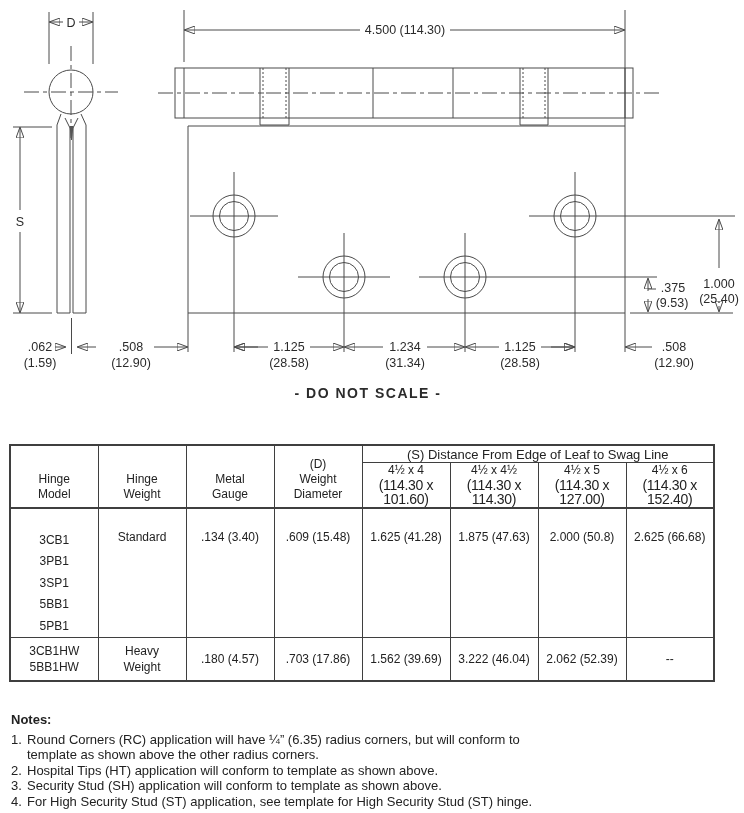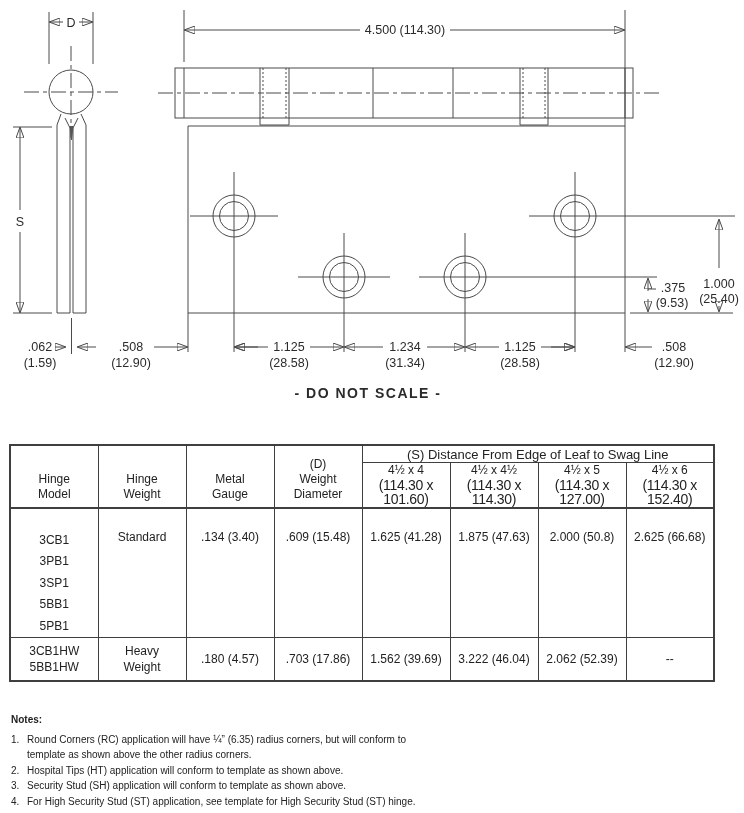--- a/index.html
+++ b/index.html
@@ -15,21 +15,21 @@
   table{border-collapse:collapse;table-layout:fixed;border:2px solid #3f3f3f;}
   td{border:1px solid #3f3f3f;text-align:center;color:#222;font-size:12px;padding:0;vertical-align:middle;}
   td.hd{vertical-align:bottom;padding-bottom:5px;line-height:15px;border-bottom:2px solid #3f3f3f;}
   td.sgroup{font-size:13px;height:16px;}
   td.sz{height:32px;line-height:14.5px;border-bottom:2px solid #3f3f3f;}
   td.sz .mm{font-size:14px;letter-spacing:-0.3px;}
   tr.r1 td{height:106px;vertical-align:top;padding-top:21px;line-height:14px;margin-top:20px;}
   tr.r1 td.models{line-height:21.5px;}
   tr.r2 td{height:42px;line-height:16px;}
   .screws{position:absolute;left:11px;top:672px;font-size:13.5px;line-height:16.5px;}
-  .notes{position:absolute;left:11px;top:712px;font-size:10px;line-height:15.5px;}
+  .notes{position:absolute;left:11px;top:712px;font-size:13px;line-height:15.5px;}
   .notes-title{font-weight:bold;margin-bottom:4px;}
   .note{display:flex;}
   .note .num{width:16px;flex:none;}
   .note .nbody{flex:1;}
 </style>
 </head>
 <body>
 
 <div class="page">
 

